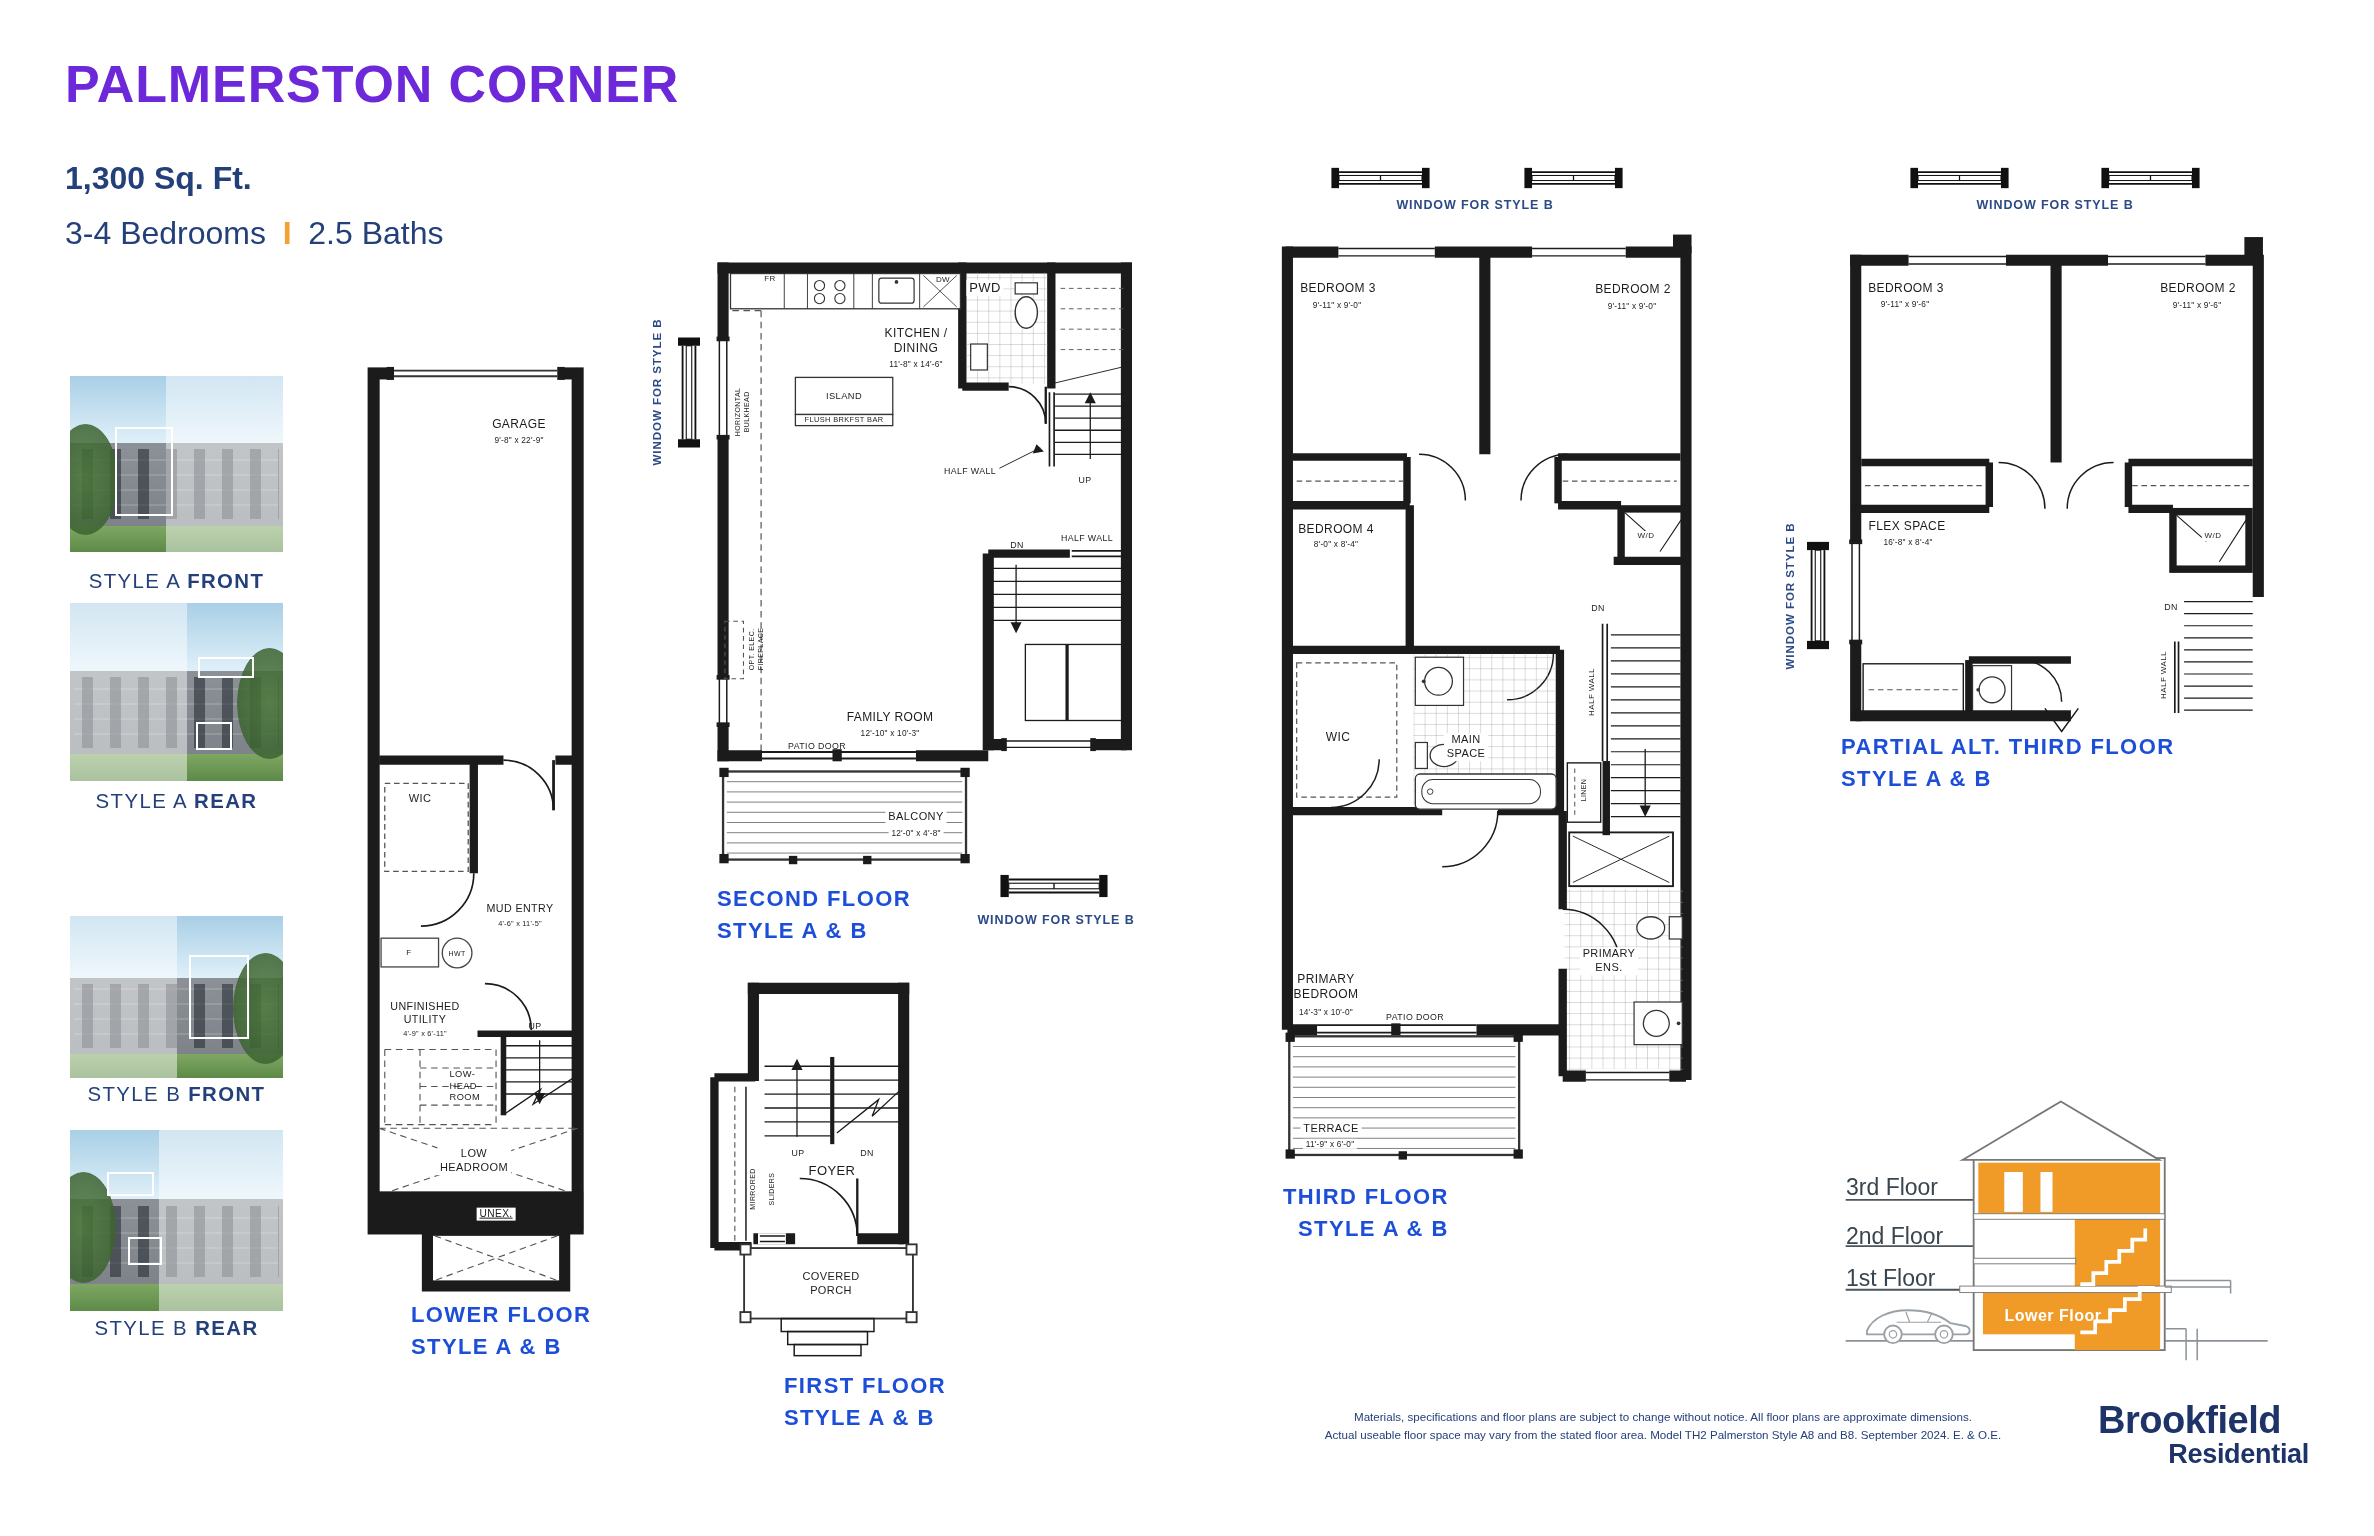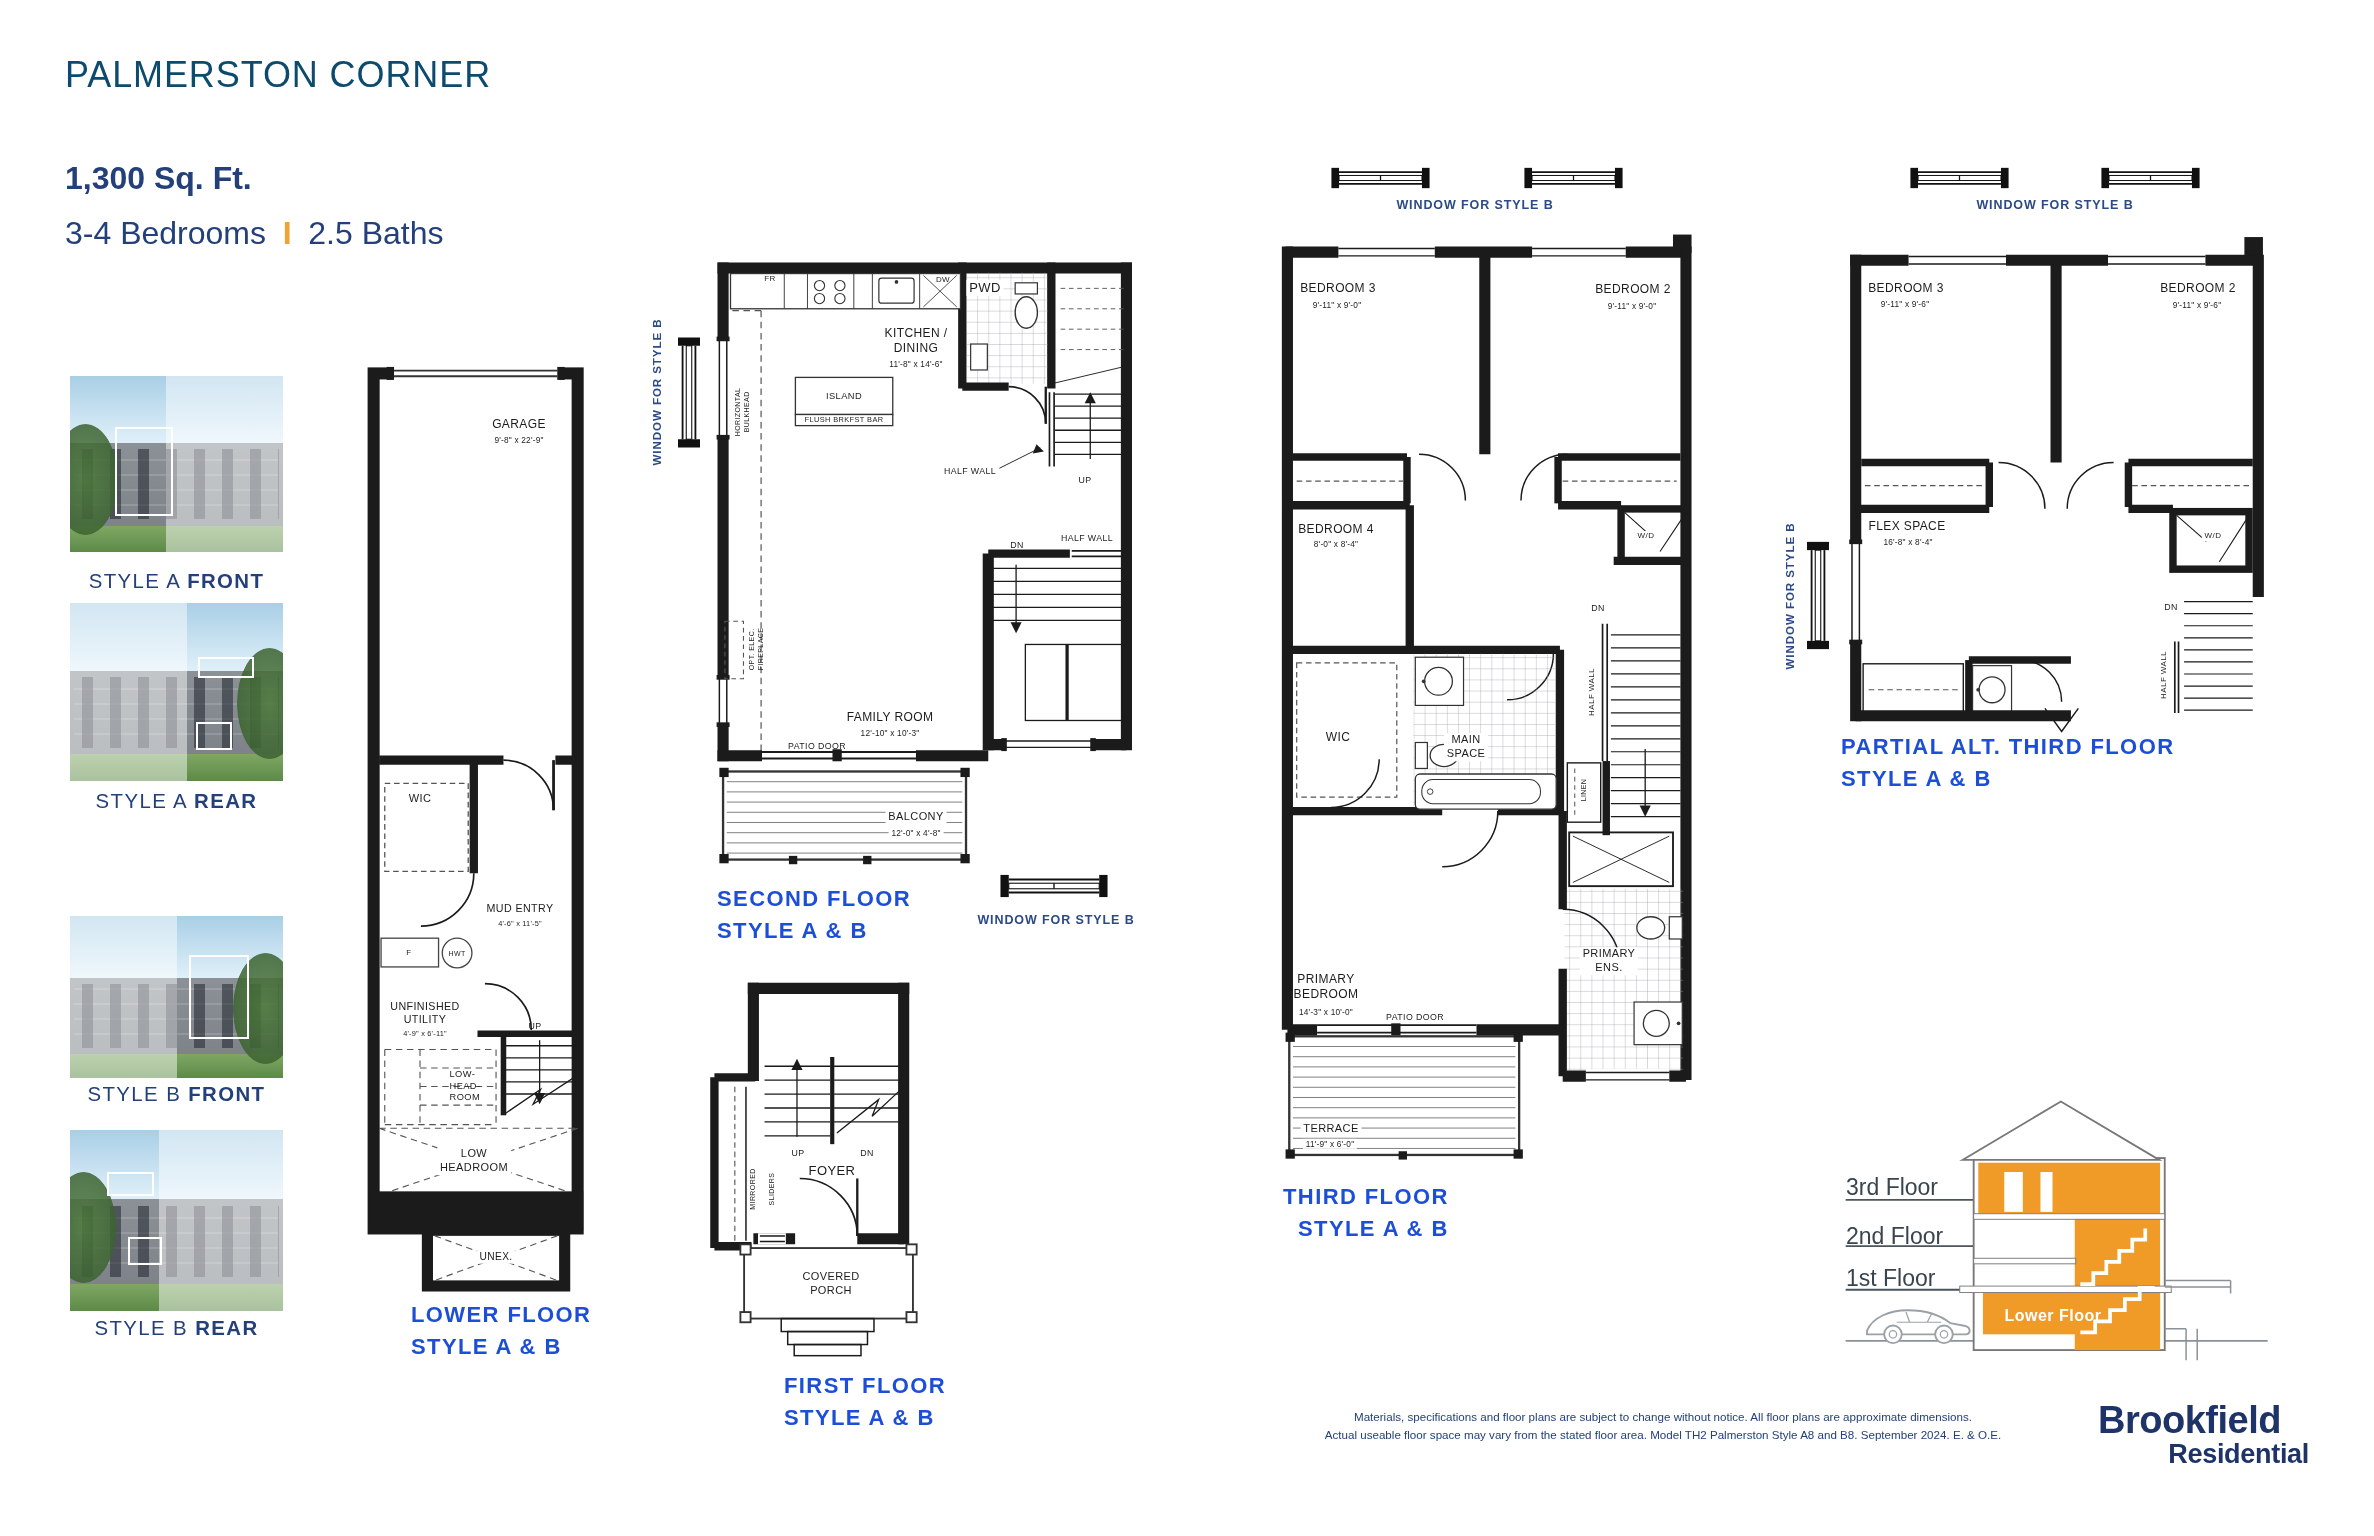--- a/index.html
+++ b/index.html
@@ -1,20 +1,20 @@
 <!DOCTYPE html>
 <html style="font-size:15px"><head>
 <meta charset="utf-8">
 <style>
   html,body{margin:0;padding:0;background:#fff;}
   #canvas{position:relative;width:2375px;height:1536px;background:#fff;overflow:hidden;
     font-family:"Liberation Sans",sans-serif;}
   .abs{position:absolute;}
   
-  .title{left:65px;top:54px;font-size:36px;font-weight:400;color:#0c4a6e;letter-spacing:0.9px;}
+  .title{left:65px;top:54px;font-size:52px;font-weight:700;color:#6d28d9;letter-spacing:0.9px;}
   .sqft{left:65px;top:160px;font-size:32px;font-weight:700;color:#24407A;}
   .subtitle{left:65px;top:215px;font-size:32px;font-weight:500;color:#24407A;display:flex;gap:16.7px;align-items:flex-end;}
   .subdiv{color:#F2A234;font-weight:700;}
   
   .photo{left:70px;width:213px;background:#cfe4f0;overflow:hidden;}
   .photo .sky{position:absolute;left:0;top:0;right:0;height:38%;background:linear-gradient(#a9cfe6,#e0f0f9);}
   .photo .bldg{position:absolute;left:0;top:38%;right:0;height:47%;background:linear-gradient(#8b9196,#7d8389);}
   .photo .bldg:after{content:"";position:absolute;inset:8% 2%;background:
      repeating-linear-gradient(90deg,transparent 0 8.3px,rgba(32,37,46,.55) 8.3px 18.6px,transparent 18.6px 28px),
      repeating-linear-gradient(0deg,transparent 0 13px,rgba(255,255,255,.14) 13px 15px);}
@@ -160,21 +160,21 @@
   <span class="rsm tiny" style="left:457px;top:954px;">HWT</span>
   <span class="rname" style="left:425px;top:1013px;font-size:10.7px;">UNFINISHED
 UTILITY</span>
   <span class="rdims" style="left:425px;top:1034px;font-size:7.4px;">4'-9" x 6'-11"</span>
   <span class="rsm" style="left:535px;top:1026px;">UP</span>
   <span class="rsm" style="left:465px;top:1086px;font-size:9.3px;text-align:left;">LOW-
 HEAD-
 ROOM</span>
   <span class="rname bgw" style="left:474px;top:1161px;font-size:11px;">LOW
 HEADROOM</span>
-  <span class="rname bgw" style="left:496px;top:1257px;font-size:10.2px;">UNEX.</span>
+  <span class="rname bgw" style="left:496px;top:1214px;font-size:10.2px;text-decoration:underline;">UNEX.</span>
   <div class="ptitle" style="left:411px;top:1299px;">LOWER FLOOR
 STYLE A &amp; B</div>
 
   <svg style="left:710px;top:255px;" width="436" height="612" viewBox="0 0 470 660">
     <line class="w" x1="8" y1="14" x2="455" y2="14" stroke-width="12"></line>
     <line class="w" x1="14" y1="8" x2="14" y2="546" stroke-width="12"></line>
     <line class="w" x1="449" y1="8" x2="449" y2="534" stroke-width="12"></line>
 
     <g>
       <rect x="5" y="90" width="18" height="107" fill="#fff"></rect>

